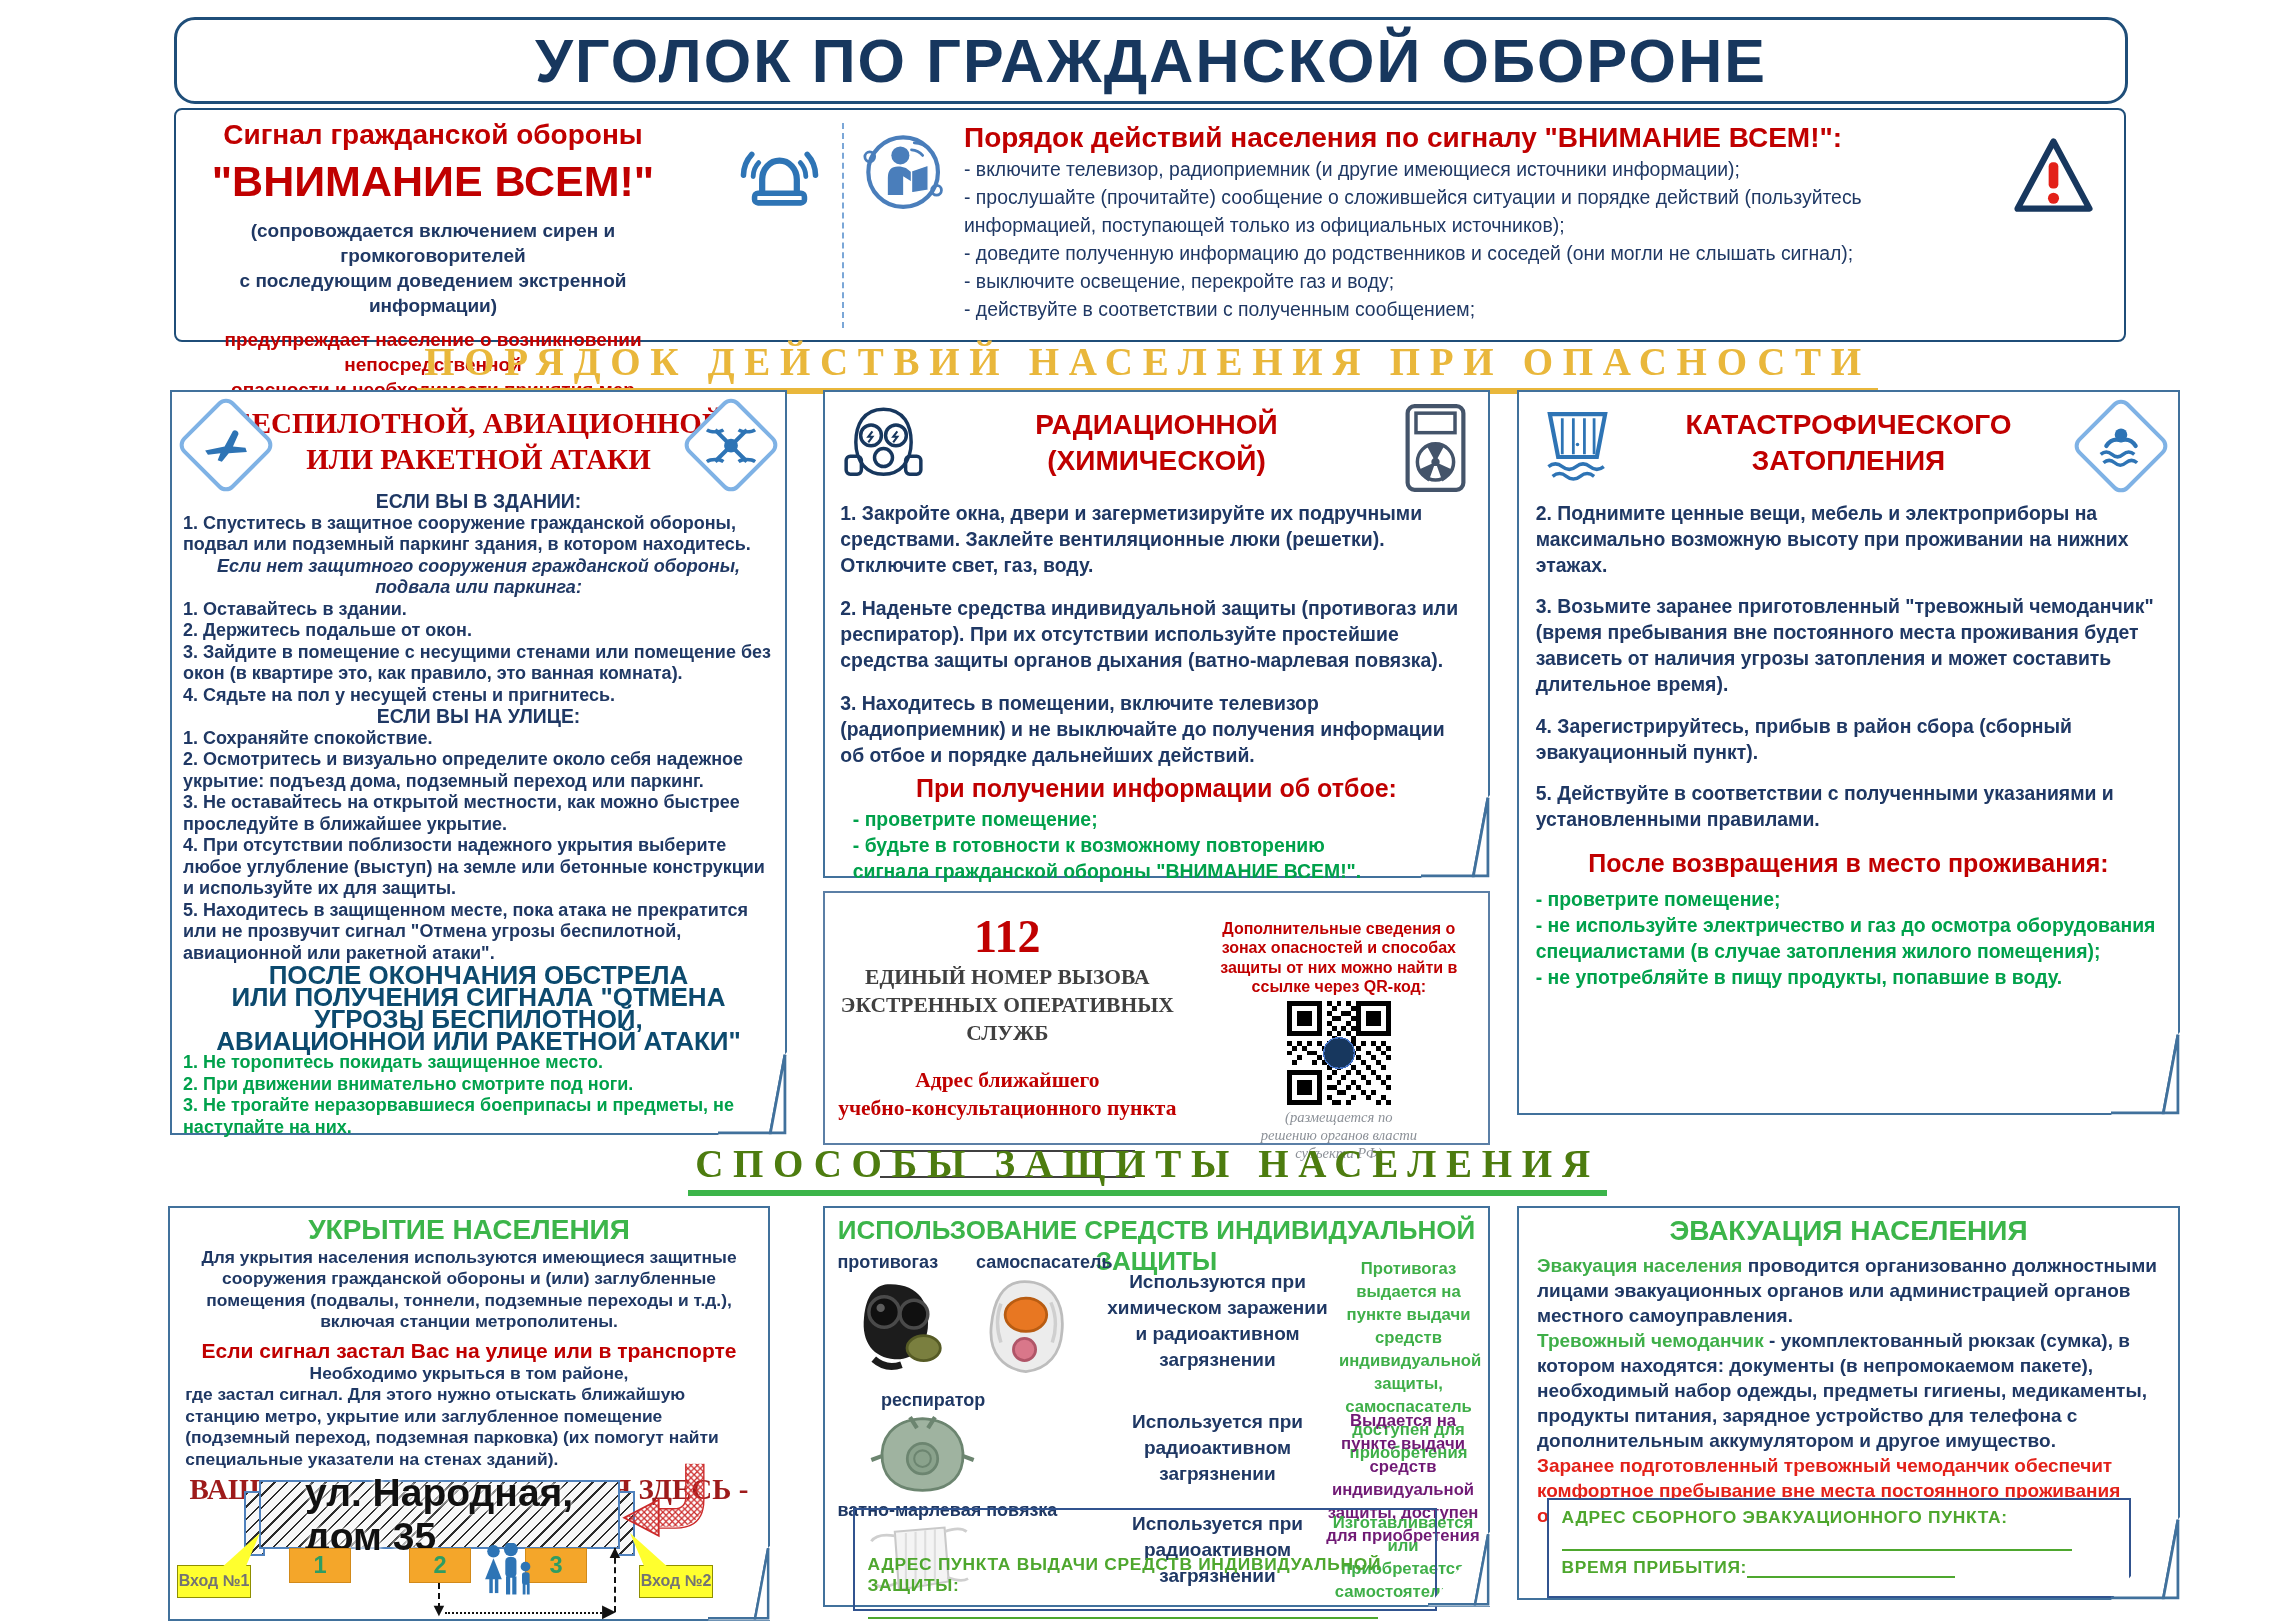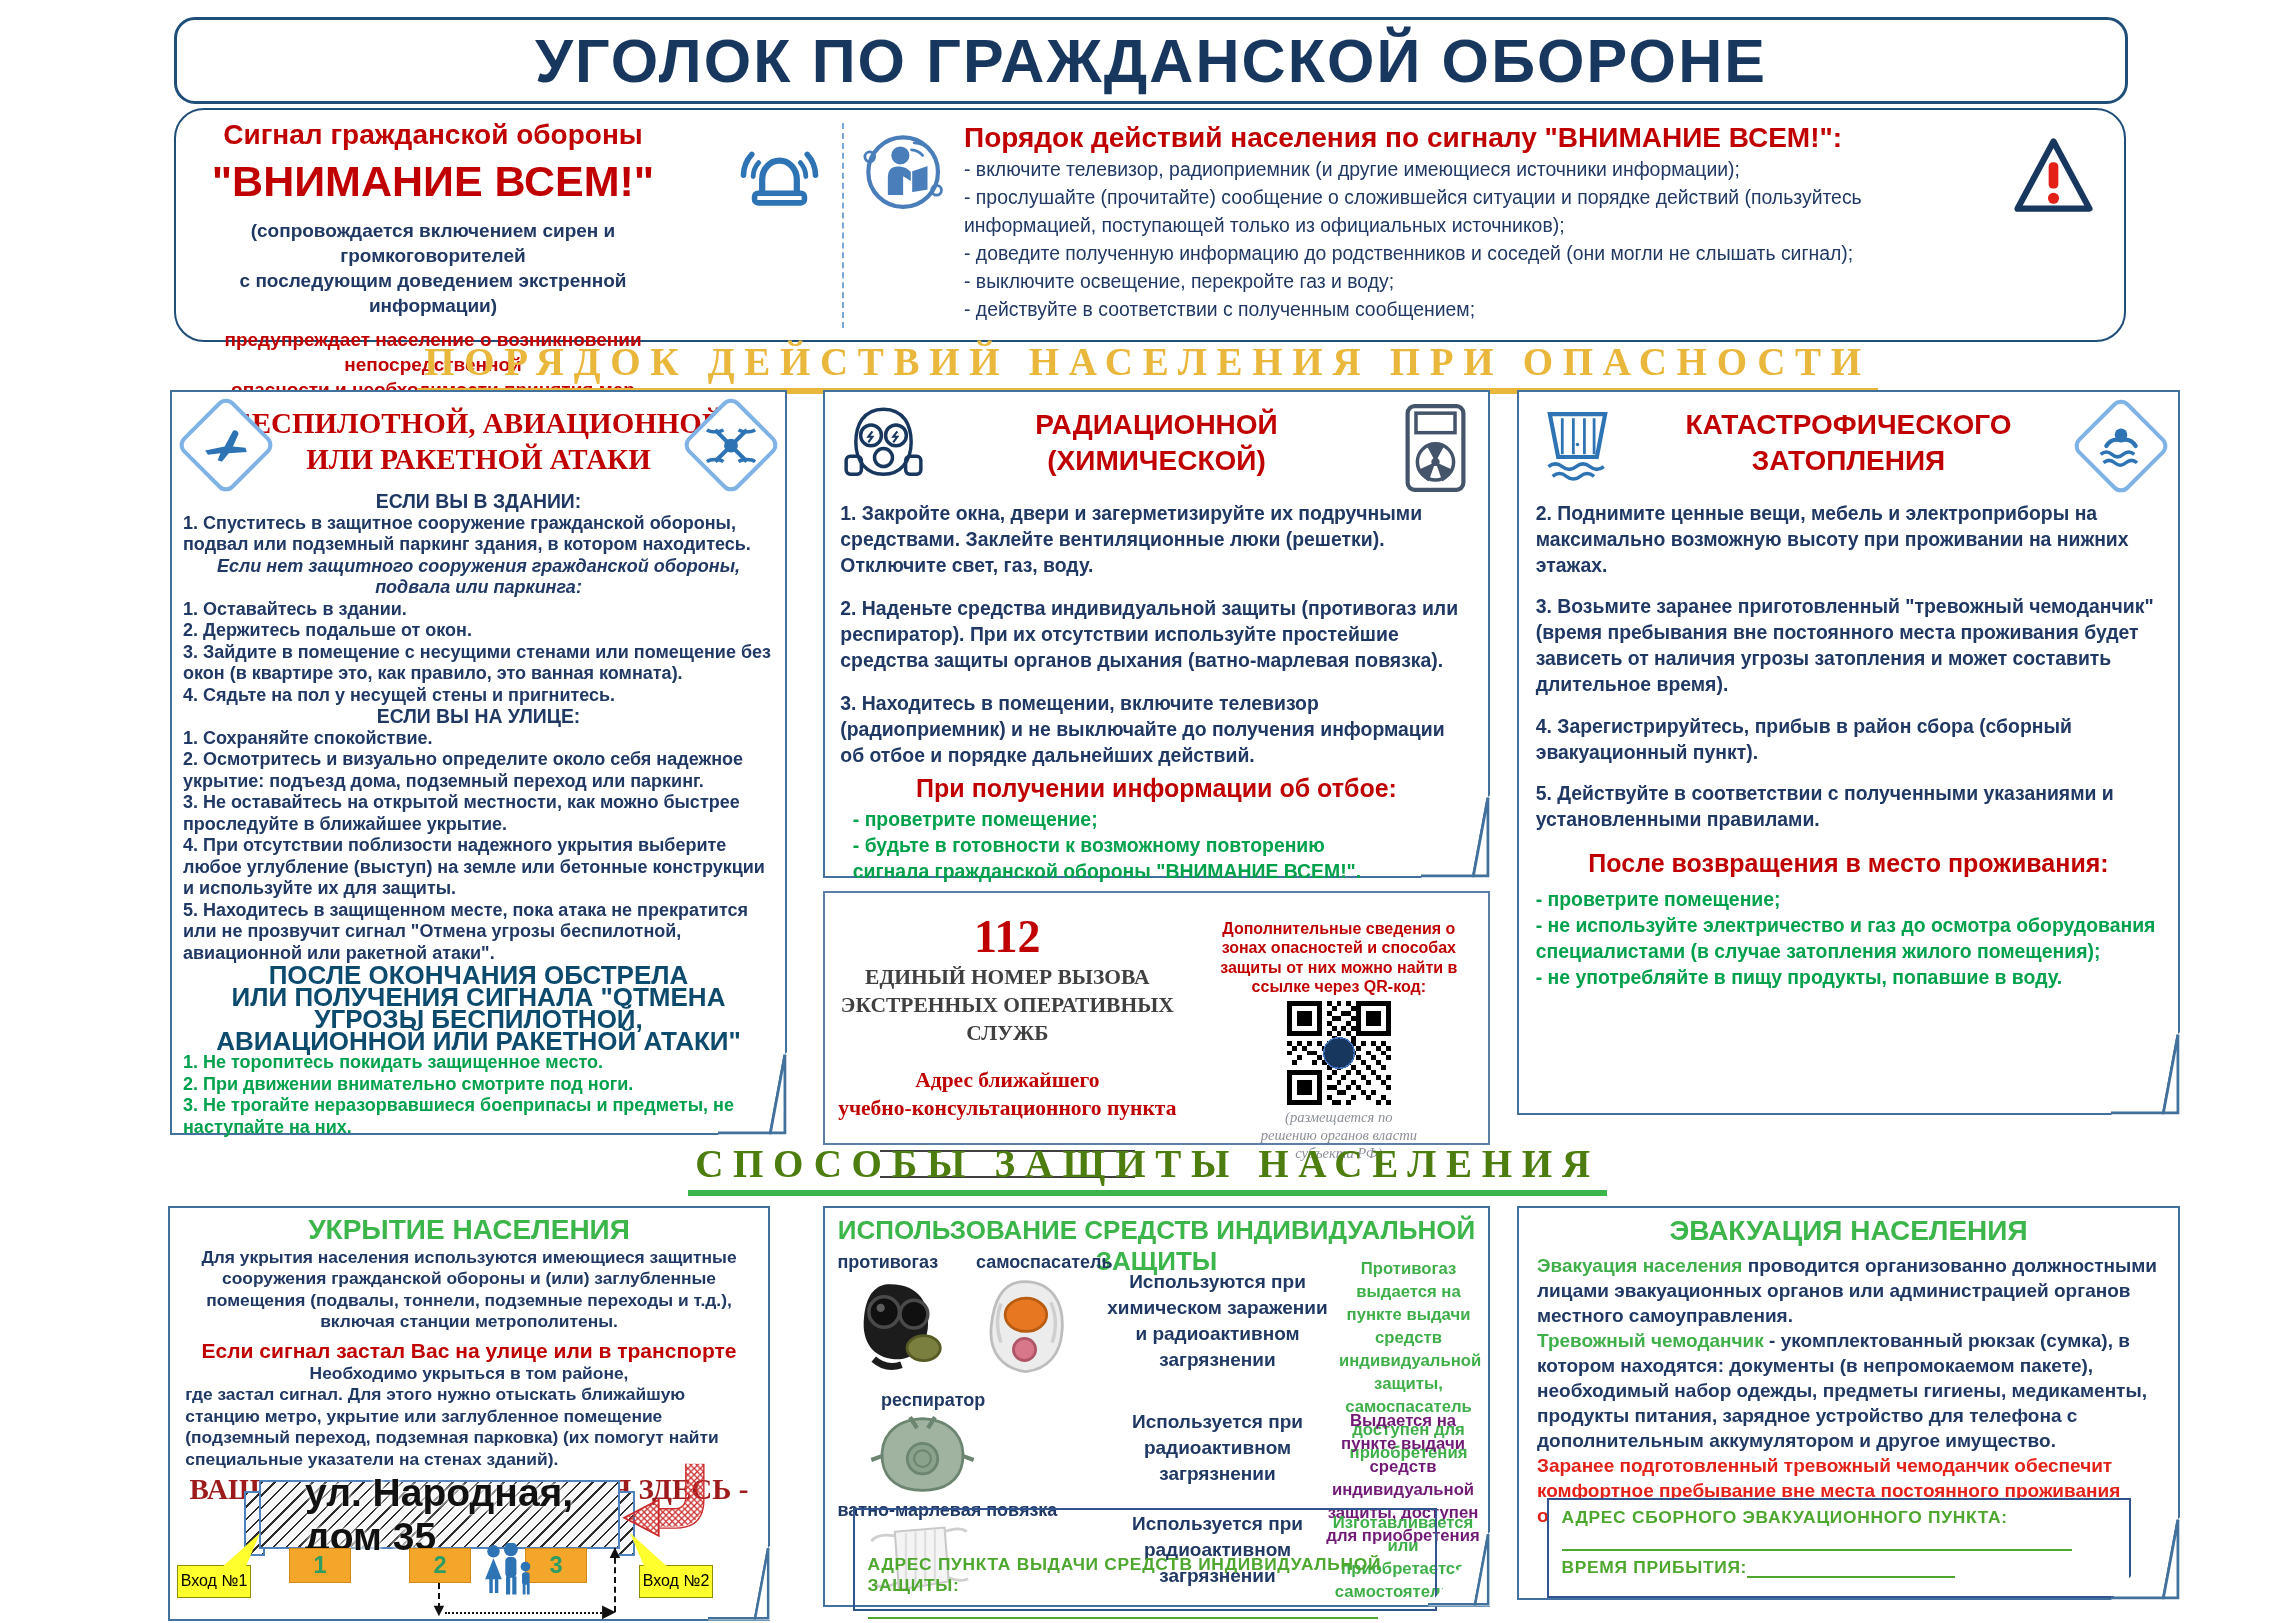--- a/index.html
+++ b/index.html
@@ -7,21 +7,21 @@
           font-family:"Liberation Sans",sans-serif;overflow:hidden;}
   .abs{position:absolute;}
   .navy{color:#1f3864;} .red{color:#c00000;} .green{color:#00a14b;} .darkred{color:#9e1b1b;}
   .bold{font-weight:bold;} .ital{font-style:italic;} .ctr{text-align:center;} .preline{white-space:pre-line;}
   .serif{font-family:"Liberation Serif",serif;}
 
   
   .title-box{left:174px;top:17.4px;width:1948px;height:81px;border:3.5px solid #1f4e79;border-radius:21px;
              display:flex;align-items:center;justify-content:center;background:#fff;}
   .title-box h1{margin:0;font-size:61px;font-weight:800;color:#17375e;letter-spacing:2.1px;}
-  .signal-box{left:174px;top:108px;width:1948px;height:230px;border:2.8px solid #1f4e79;border-radius:30px;background:#fff;}
+  .signal-box{left:174px;top:108px;width:1948px;height:230px;border:2.8px solid #1f4e79;border-radius:8px;background:#fff;}
   .sig-left{left:21px;top:8.3px;width:472px;text-align:center;}
   .sig-head{font-size:28px;line-height:33px;}
   .sig-name{font-size:43px;line-height:49px;margin-top:5.6px;}
   .sig-sub{font-size:19px;line-height:25px;margin-top:12.5px;}
   .sig-warn{font-size:19px;line-height:25px;margin-top:8.3px;}
   .sig-divider{left:666px;top:12.5px;height:205px;border-left:2.1px dashed #7ba7d7;width:0;}
   .sig-right{left:788px;top:9.7px;width:1020px;}
   .sig-right-head{font-size:28px;line-height:35px;}
   .sig-item{font-size:19.4px;line-height:28px;}
 
@@ -63,21 +63,21 @@
   .form-line-green{border-bottom:2.1px solid #4ea72e;height:21px;}
 
   
   .hatch{background-image:repeating-linear-gradient(135deg,#2c2c2c 0 1.7px,#f8f8f8 1.7px 9px);}
   .building{border:2.8px solid #4f81bd;display:flex;align-items:center;justify-content:center;}
   .building span{font-size:39px;font-weight:bold;color:#111;text-shadow:0 0 4.2px #fff,0 0 7px #fff;padding-left:44px;}
   .endblock{border:2.1px solid #4f81bd;}
   .obox{background:#f4a62a;border:1.4px solid #d28a1a;display:flex;align-items:center;justify-content:center;
         color:#2e9d63;font-weight:bold;font-size:23.6px;}
   .callout{background:#ffff2e;border:1.4px solid #8f8f00;display:flex;align-items:center;justify-content:center;
-           color:#000000;font-weight:normal;font-size:16px;text-align:right;}
+           color:#737373;font-weight:bold;font-size:16px;text-align:right;}
   .callout .ptr{position:absolute;width:40px;height:36px;background:#ffff2e;
                 clip-path:polygon(0 100%,100% 0,62% 100%);}
   .dash-v{border-left:2.1px dashed #111;width:0;}
   .dot-h{border-top:2.1px dotted #111;height:0;}
   .arrowchar{position:absolute;color:#111;font-size:18px;line-height:18px;}
 </style>
 </head>
 <body>
 
 <div class="poster">

